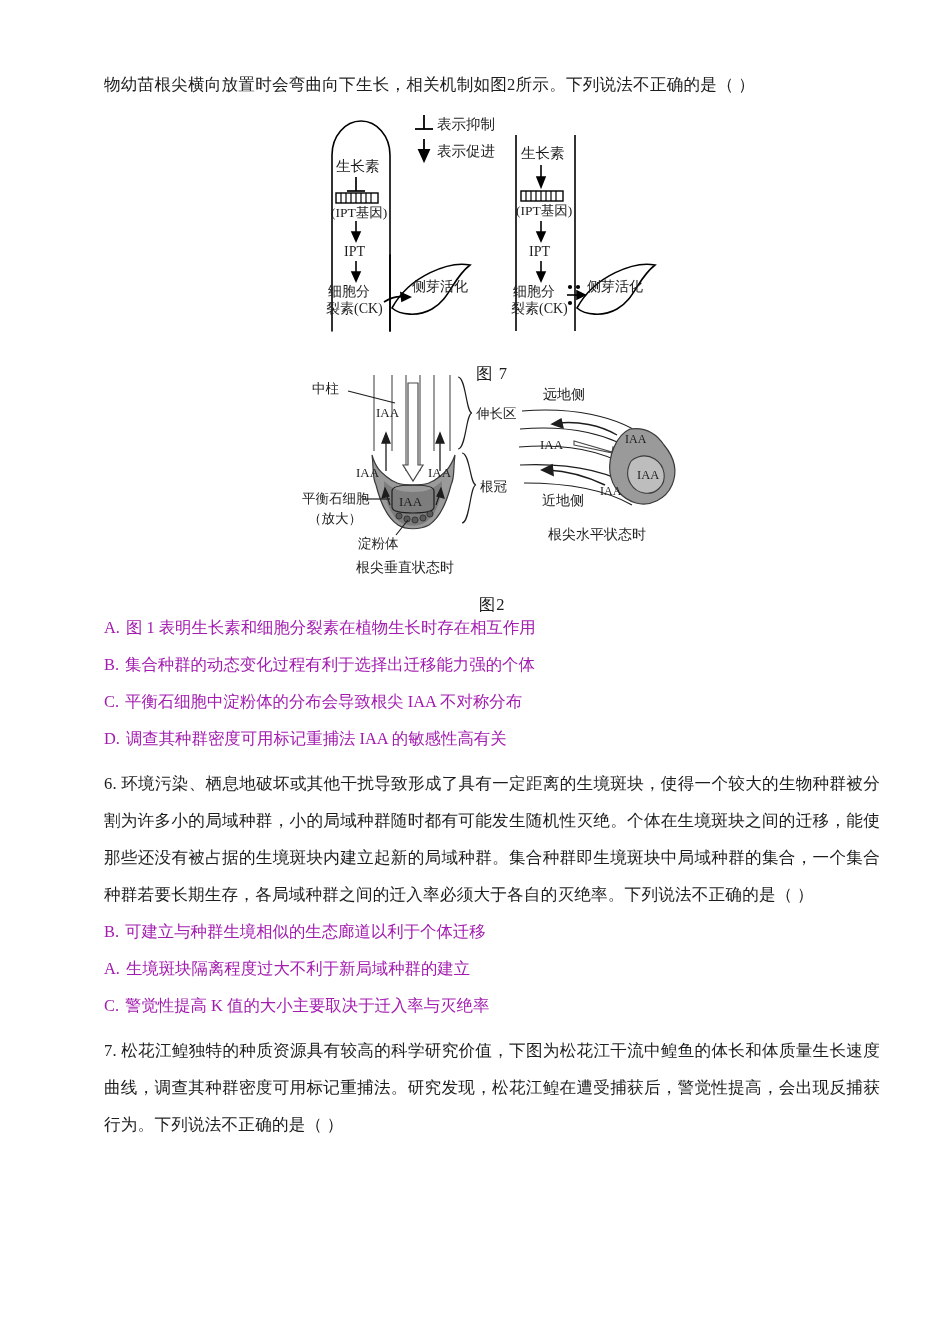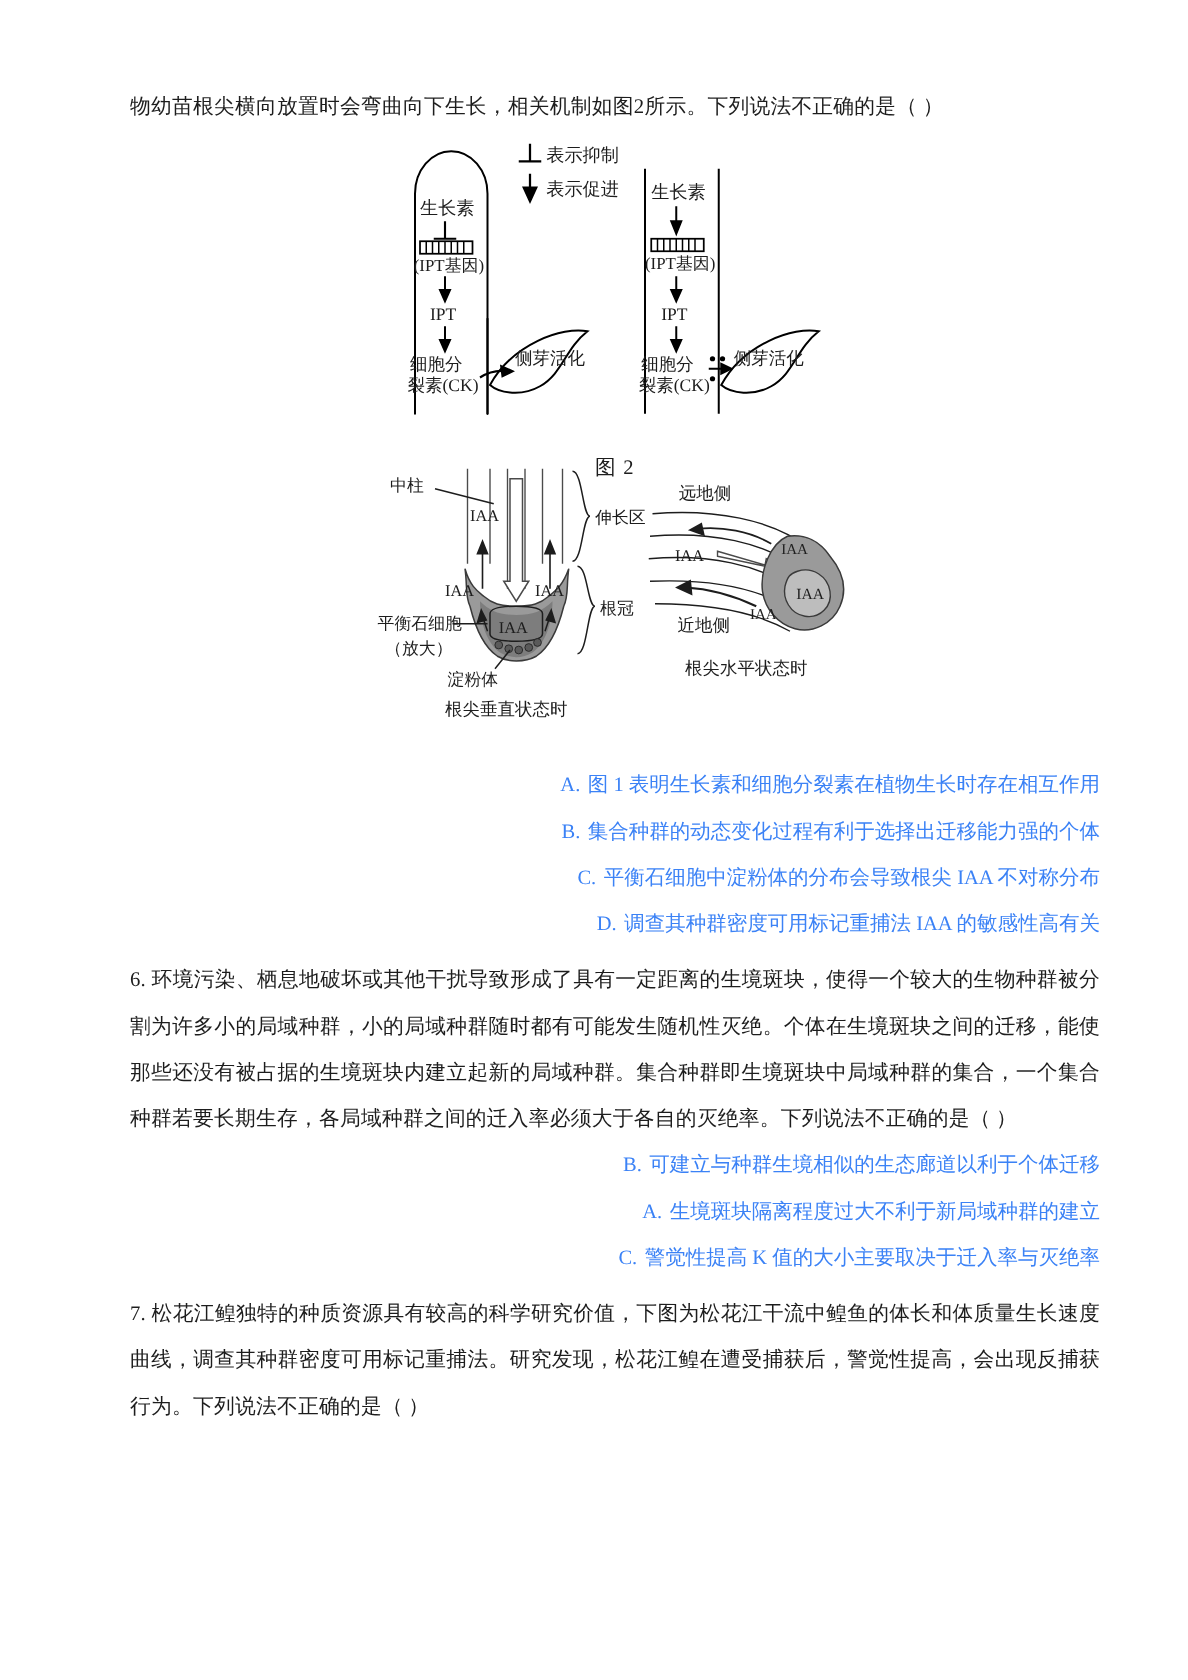--- a/index.html
+++ b/index.html
@@ -34,23 +34,22 @@
     font-size: 16.6px;
     line-height: 37px;
     letter-spacing: 0.2px;
     text-align: justify;
     color: #1d1d1d;
   }
   .qblock { margin-top: 8px; }
   .opt {
     font-size: 16.4px;
     line-height: 37px;
-    color: #3b82f6;
+    color: #a21caf;
     white-space: nowrap;
-    text-align: right;
   }
   .opt .ltr { margin-right: 6px; }
 
   
   .figwrap { position: relative; width: 776px; }
   .figcap {
     text-align: center;
     font-size: 16.5px;
     color: #1d1d1d;
     letter-spacing: 1px;
@@ -183,21 +182,21 @@
           <circle cx="270" cy="184" r="2.1" fill="#000"></circle>
           <circle cx="278" cy="184" r="2.1" fill="#000"></circle>
           <circle cx="270" cy="200" r="2.1" fill="#000"></circle>
           <g stroke="#000" stroke-width="1.6" fill="#000">
             <line x1="267" y1="192" x2="280" y2="192"></line>
             <polygon points="285,192 277,188 277,196"></polygon>
           </g>
         </g>
         <text x="287" y="188" font-family="'Liberation Serif',serif" font-size="14" fill="#1d1d1d">侧芽活化</text>
       </svg>
-      <div class="figcap cap1">图 2</div>
+      <div class="figcap cap1">图 7</div>
     </div>
 
     <div class="figwrap" id="figure2">
       <svg width="410" height="215" viewBox="0 0 410 215">
 
         <g stroke="#4a4a4a" stroke-width="1.1">
           <line x1="74" y1="2" x2="74" y2="78"></line>
           <line x1="92" y1="2" x2="92" y2="78"></line>
           <line x1="106" y1="2" x2="106" y2="98"></line>
           <line x1="120" y1="2" x2="120" y2="98"></line>
@@ -293,20 +292,21 @@
                  C322,126 312,114 310,100 C308,84 316,62 330,56 Z" fill="#9a9a9a" stroke="#3a3a3a" stroke-width="1.2"></path>
 
         <path d="M338,84 C350,80 362,88 364,100 C366,112 356,122 344,120 C332,118 326,106 328,96 C330,88 332,86 338,84 Z" fill="#bdbdbd" stroke="#3a3a3a" stroke-width="1.1"></path>
         <text x="337" y="106" font-family="'Liberation Serif',serif" font-size="12.5" fill="#1d1d1d">IAA</text>
         <text x="325" y="70" font-family="'Liberation Serif',serif" font-size="12" fill="#1d1d1d">IAA</text>
         <text x="300" y="122" font-family="'Liberation Serif',serif" font-size="12" fill="#1d1d1d">IAA</text>
 
         <text x="242" y="132" font-family="'Liberation Serif',serif" font-size="14" fill="#1d1d1d">近地侧</text>
         <text x="248" y="166" font-family="'Liberation Serif',serif" font-size="14" fill="#1d1d1d">根尖水平状态时</text>
       </svg>
+      <div class="figcap cap2">图2</div>
     </div>
 
     <div class="qblock">
       <div class="opt">
         <span class="ltr">A.</span><span>图 1 表明生长素和细胞分裂素在植物生长时存在相互作用</span>
       </div>
       <div class="opt">
         <span class="ltr">B.</span><span>集合种群的动态变化过程有利于选择出迁移能力强的个体</span>
       </div>
       <div class="opt">

